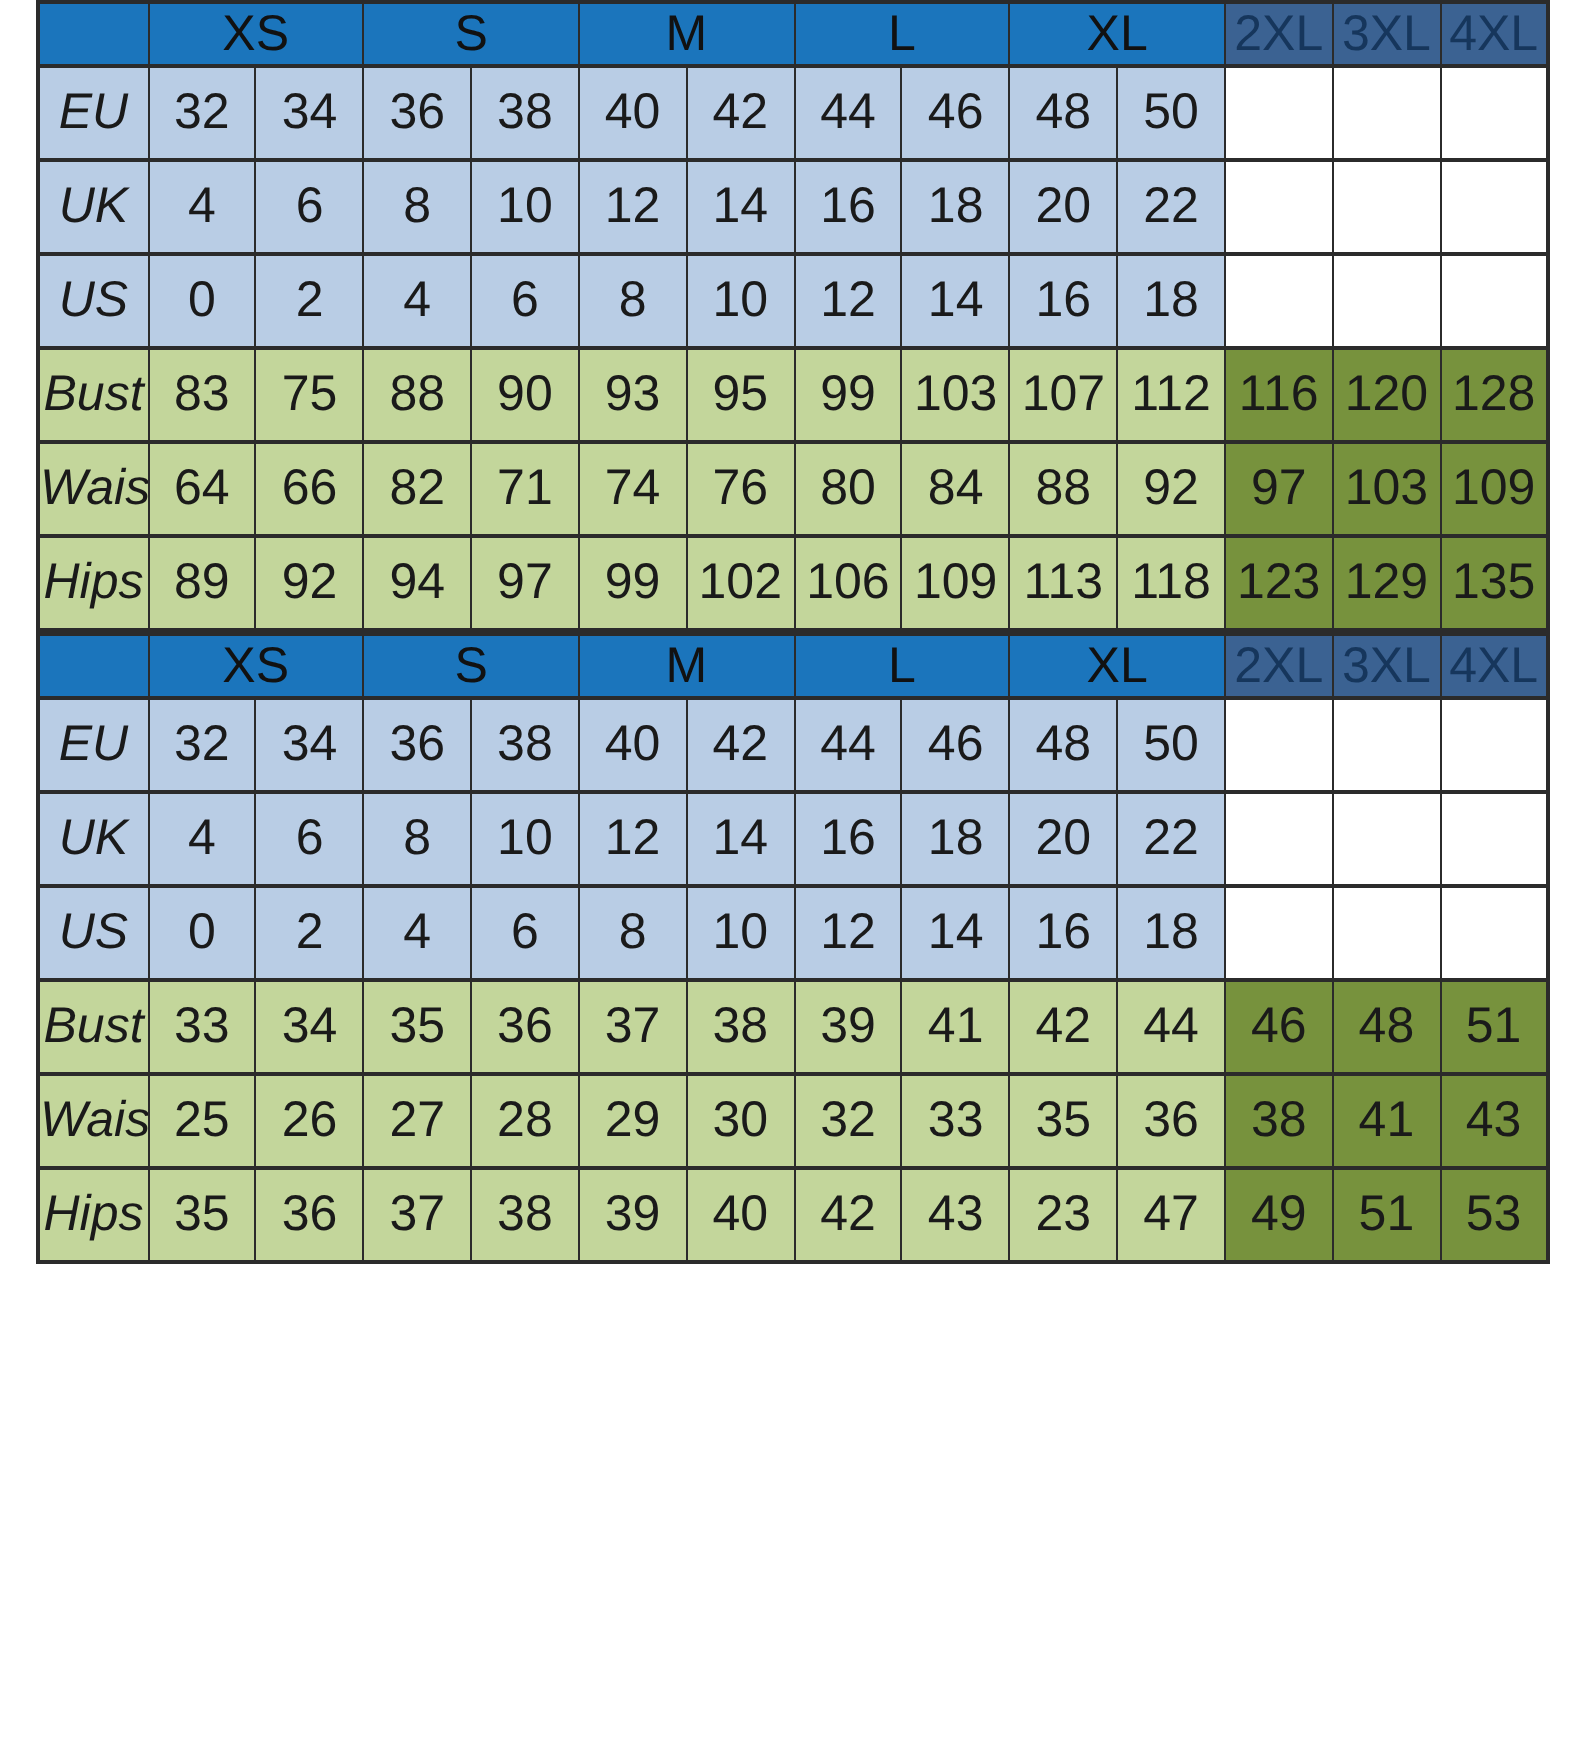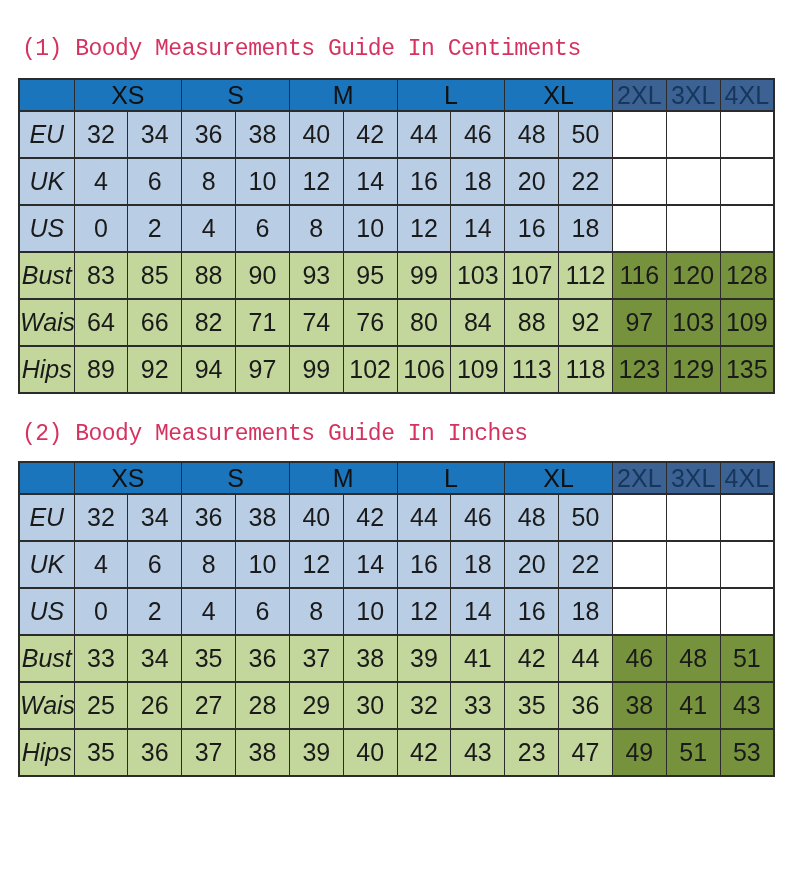--- a/index.html
+++ b/index.html
@@ -49,21 +49,20 @@
   th.rowlabel.green,td.cell-green{background:var(--light_green);}
   td.cell-darkgreen{background:var(--dark_green);}
   td.cell-empty{background:#ffffff;border-color:var(--grid_light);border-top-width:2px;border-bottom-width:2px;}
 </style>
 </head>
 <body>
 
 <div class="page">
 
   <section>
-    <h2 class="section-heading" id="heading-1">(1) Boody Measurements Guide In Centiments</h2>
     <table class="size-table">
         <colgroup>
           <col class="label-col">
           <col>
           <col>
           <col>
           <col>
           <col>
           <col>
           <col>
@@ -132,21 +131,21 @@
             <td class="cell-blue">14</td>
             <td class="cell-blue">16</td>
             <td class="cell-blue">18</td>
             <td class="cell-empty"></td>
             <td class="cell-empty"></td>
             <td class="cell-empty"></td>
           </tr>
           <tr>
             <th class="rowlabel green">Bust</th>
             <td class="cell-green">83</td>
-            <td class="cell-green">85</td>
+            <td class="cell-green">75</td>
             <td class="cell-green">88</td>
             <td class="cell-green">90</td>
             <td class="cell-green">93</td>
             <td class="cell-green">95</td>
             <td class="cell-green">99</td>
             <td class="cell-green">103</td>
             <td class="cell-green">107</td>
             <td class="cell-green">112</td>
             <td class="cell-darkgreen">116</td>
             <td class="cell-darkgreen">120</td>
@@ -182,21 +181,20 @@
             <td class="cell-green">118</td>
             <td class="cell-darkgreen">123</td>
             <td class="cell-darkgreen">129</td>
             <td class="cell-darkgreen">135</td>
           </tr>
         </tbody>
       </table>
   </section>
 
   <section>
-    <h2 class="section-heading" id="heading-2">(2) Boody Measurements Guide In Inches</h2>
     <table class="size-table">
         <colgroup>
           <col class="label-col">
           <col>
           <col>
           <col>
           <col>
           <col>
           <col>
           <col>

